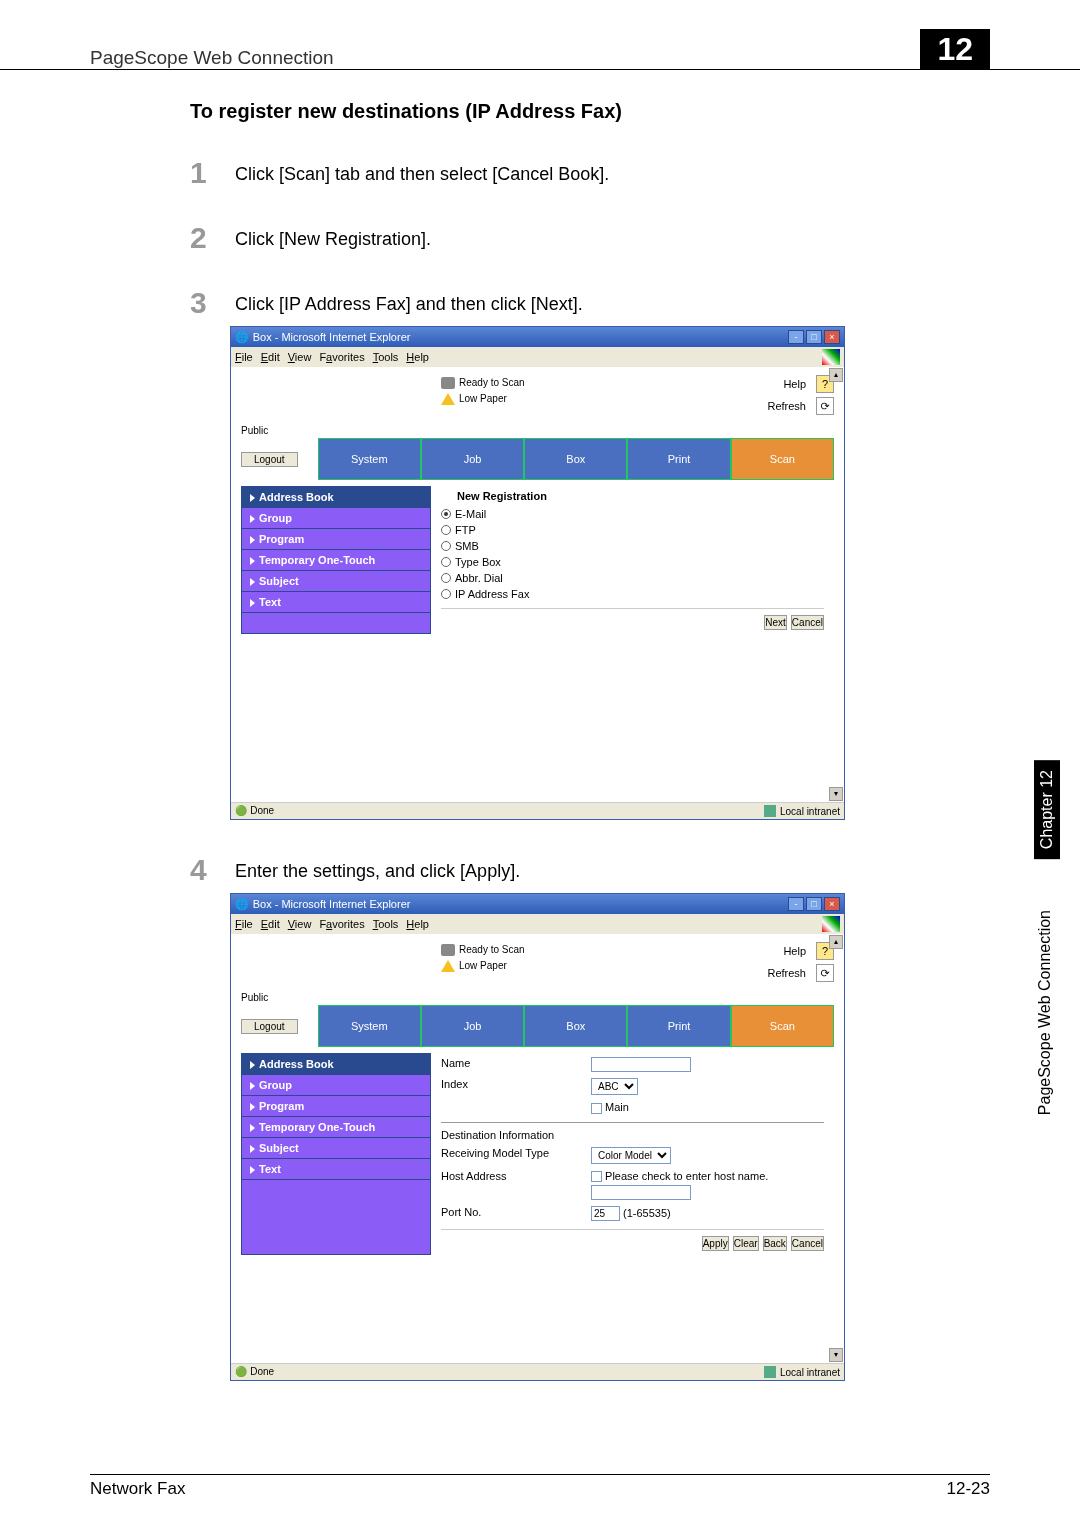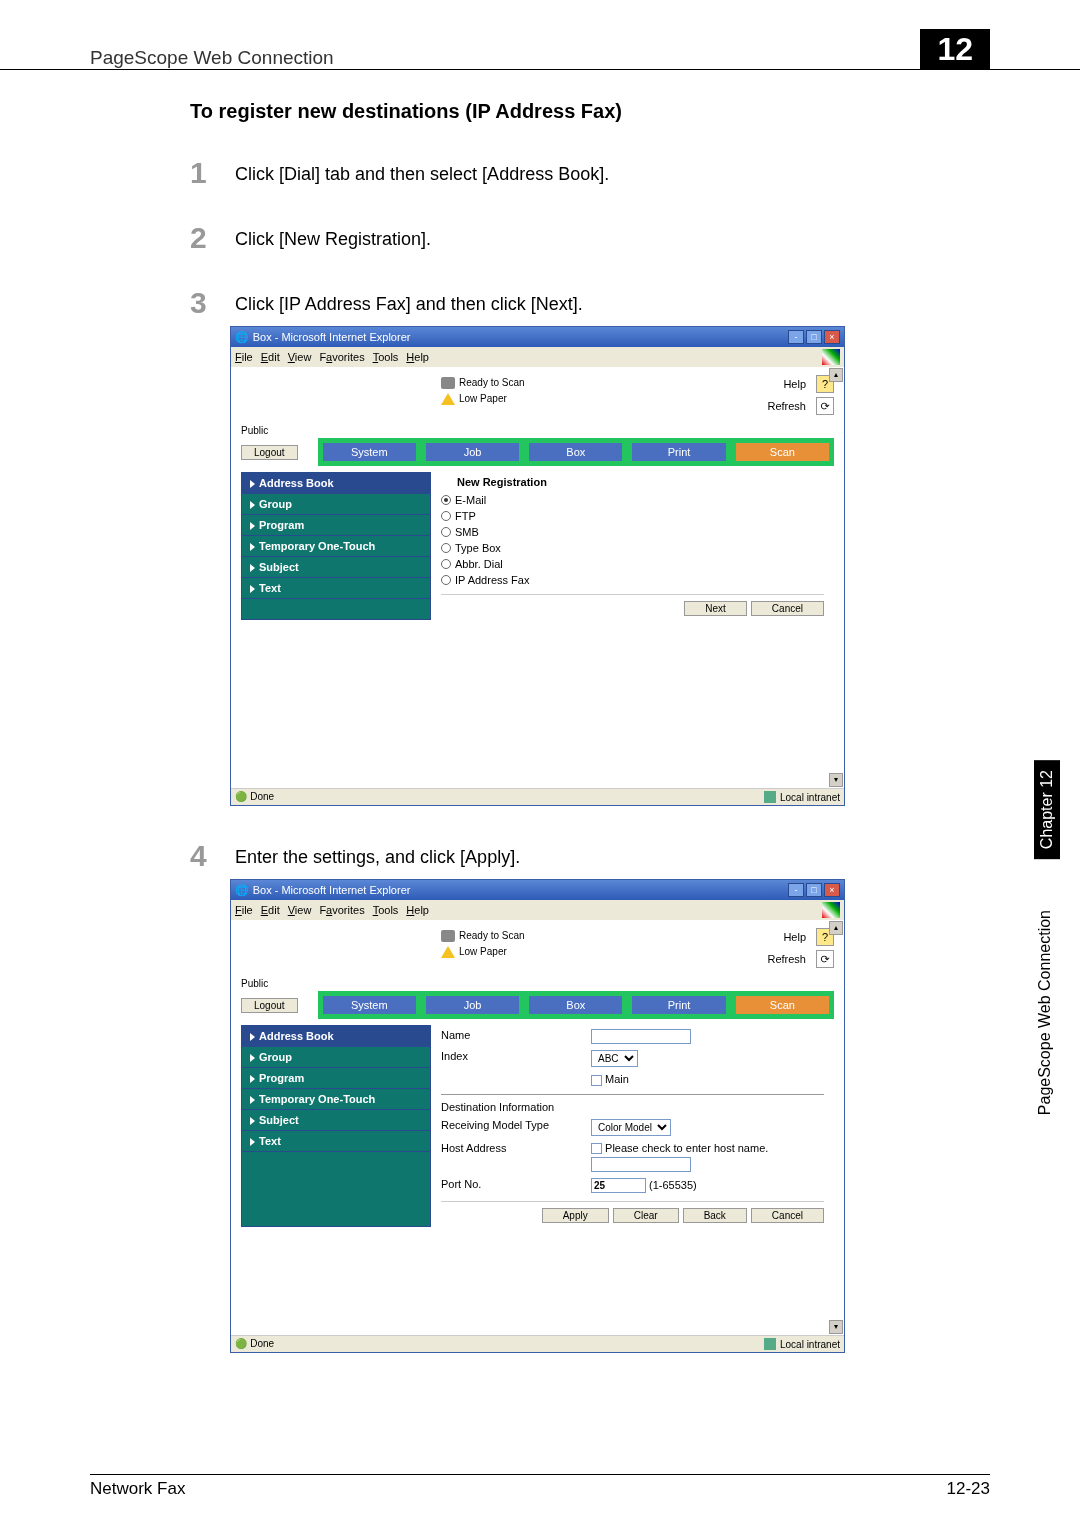--- a/index.html
+++ b/index.html
@@ -156,35 +156,35 @@
     }
     .logout-btn {
       background: #ece9d8;
       border: 1px solid #999;
       padding: 1px 12px;
       font-size: 10px;
       margin-right: 20px;
     }
     .tab {
       flex: 1;
-      padding: 3px 0;
+      padding: 14px 0;
       text-align: center;
       color: #fff;
       font-size: 11px;
       background: #4a6fc0;
-      border: 5px solid #22c55e;
+      border: 1px solid #22c55e;
     }
     .tab.active { background: #e89038; }
     .main-panel {
       display: flex;
       margin-top: 6px;
     }
     .sidebar {
       width: 190px;
-      background: #0f766e;
+      background: #8b5cf6;
       border: 1px solid #2a4a90;
     }
     .sidebar-item {
       padding: 4px 8px;
       color: #fff;
       font-size: 11px;
       border-bottom: 1px solid #2a4a90;
       font-weight: bold;
     }
     .sidebar-item.active { background: #2a4a90; }
@@ -223,21 +223,21 @@
       display: flex;
       gap: 4px;
       justify-content: flex-end;
       margin-top: 8px;
       border-top: 1px solid #ccc;
       padding-top: 6px;
     }
     .small-btn {
       background: #ece9d8;
       border: 1px solid #999;
-      padding: 1px 20px;
+      padding: 1px 0;
       font-size: 10px;
     }
     .form-row { display: flex; margin-bottom: 6px; }
     .form-label { width: 150px; }
     .form-field { flex: 1; }
     .text-input {
       border: 1px solid #7a9ac8;
       padding: 1px 2px;
       font-size: 10px;
       width: 100px;
@@ -321,21 +321,21 @@
 <div class="page-header">
   <div class="header-title">PageScope Web Connection</div>
   <div class="chapter-badge">12</div>
 </div>
 
 <div class="content">
   <div class="section-title">To register new destinations (IP Address Fax)</div>
 
   <div class="step">
     <div class="step-num">1</div>
-    <div class="step-text">Click [Dial] tab and then select [Address Book].</div>
+    <div class="step-text">Click [Scan] tab and then select [Cancel Book].</div>
   </div>
 
   <div class="step">
     <div class="step-num">2</div>
     <div class="step-text">Click [New Registration].</div>
   </div>
 
   <div class="step">
     <div class="step-num">3</div>
     <div class="step-text">Click [IP Address Fax] and then click [Next].</div>
@@ -540,21 +540,21 @@
           <div class="form-row">
               <span class="form-label">Receiving Model Type</span>
               <span class="form-field"><select class="select-input"><option>Color Model</option></select></span>
             </div>
           <div class="form-row">
               <span class="form-label">Host Address</span>
               <span class="form-field"><span class="checkbox"></span> <span>Please check to enter host name.</span><br><input class="text-input" style="margin-top: 3px;"></span>
             </div>
           <div class="form-row">
               <span class="form-label">Port No.</span>
-              <span class="form-field"><input class="text-input" style="width: 55px; font-weight: bold;" value="25"> <span>(1-65535)</span></span>
+              <span class="form-field"><input class="text-input" style="width: 29px;" value="25"> <span>(1-65535)</span></span>
             </div>
           <div class="btn-row">
             <button class="small-btn">Apply</button>
             <button class="small-btn">Clear</button>
             <button class="small-btn">Back</button>
             <button class="small-btn">Cancel</button>
           </div>
         </div>
       </div>
       <div style="height:100px;"></div>

